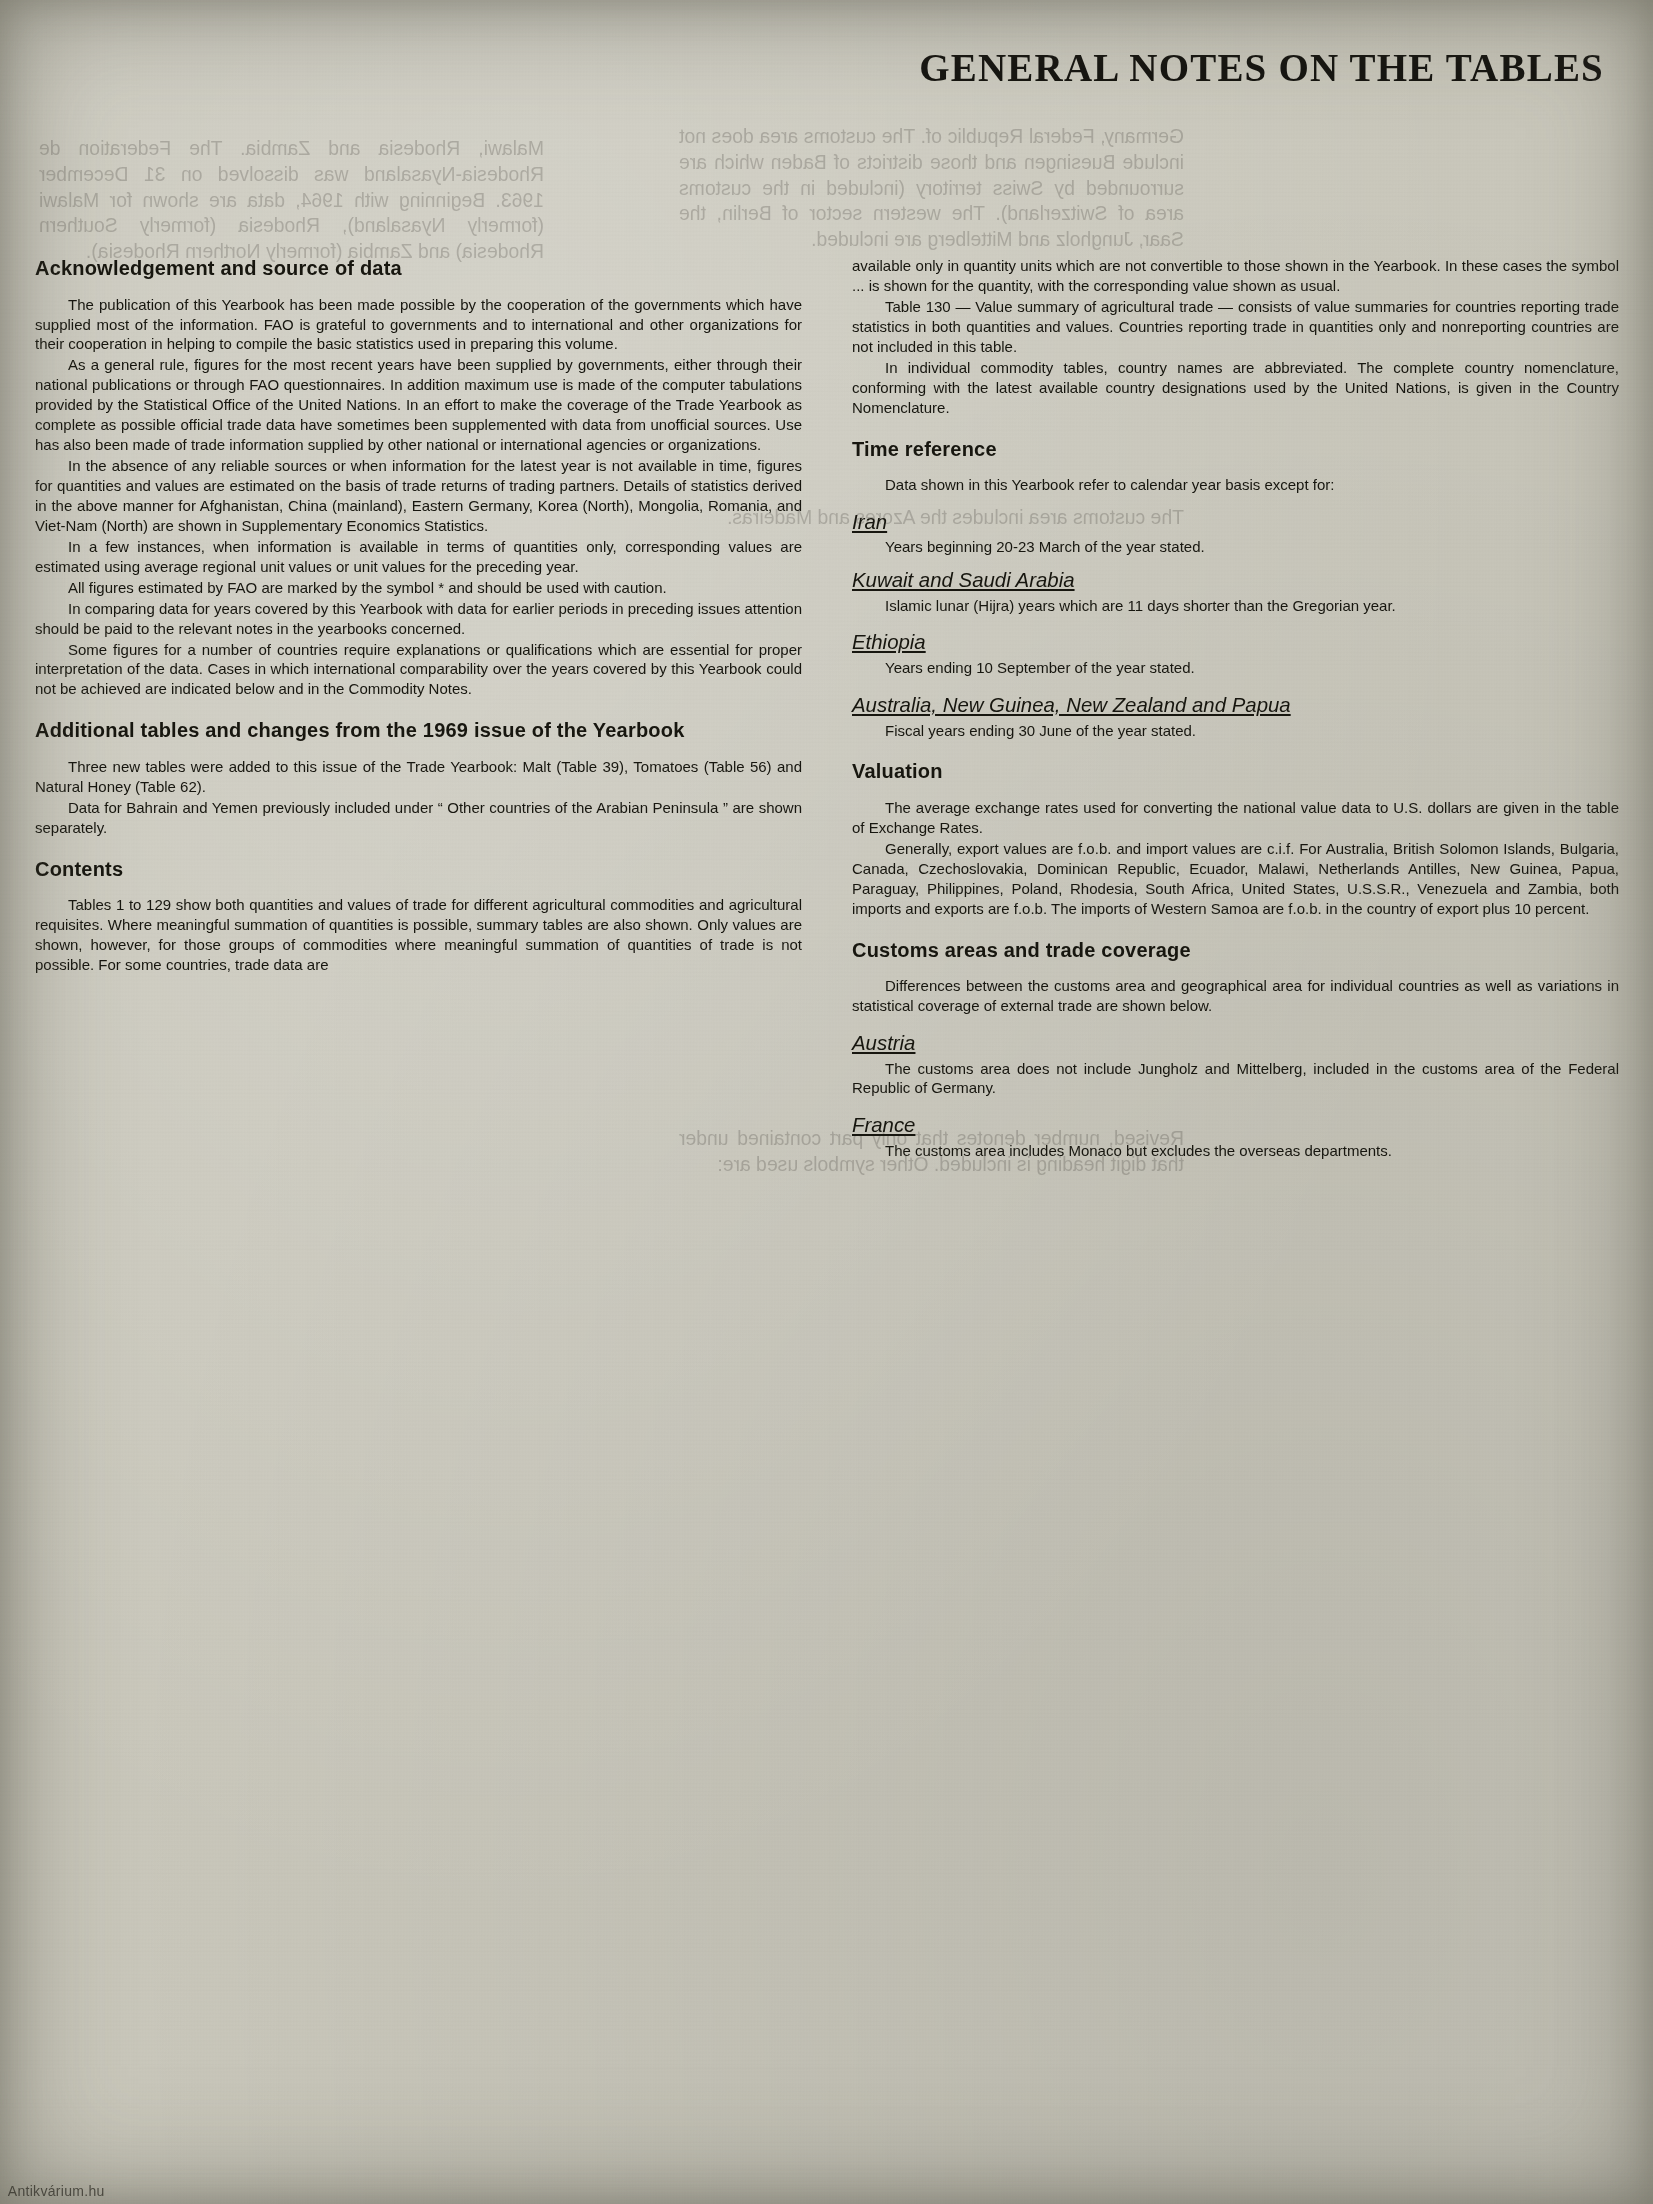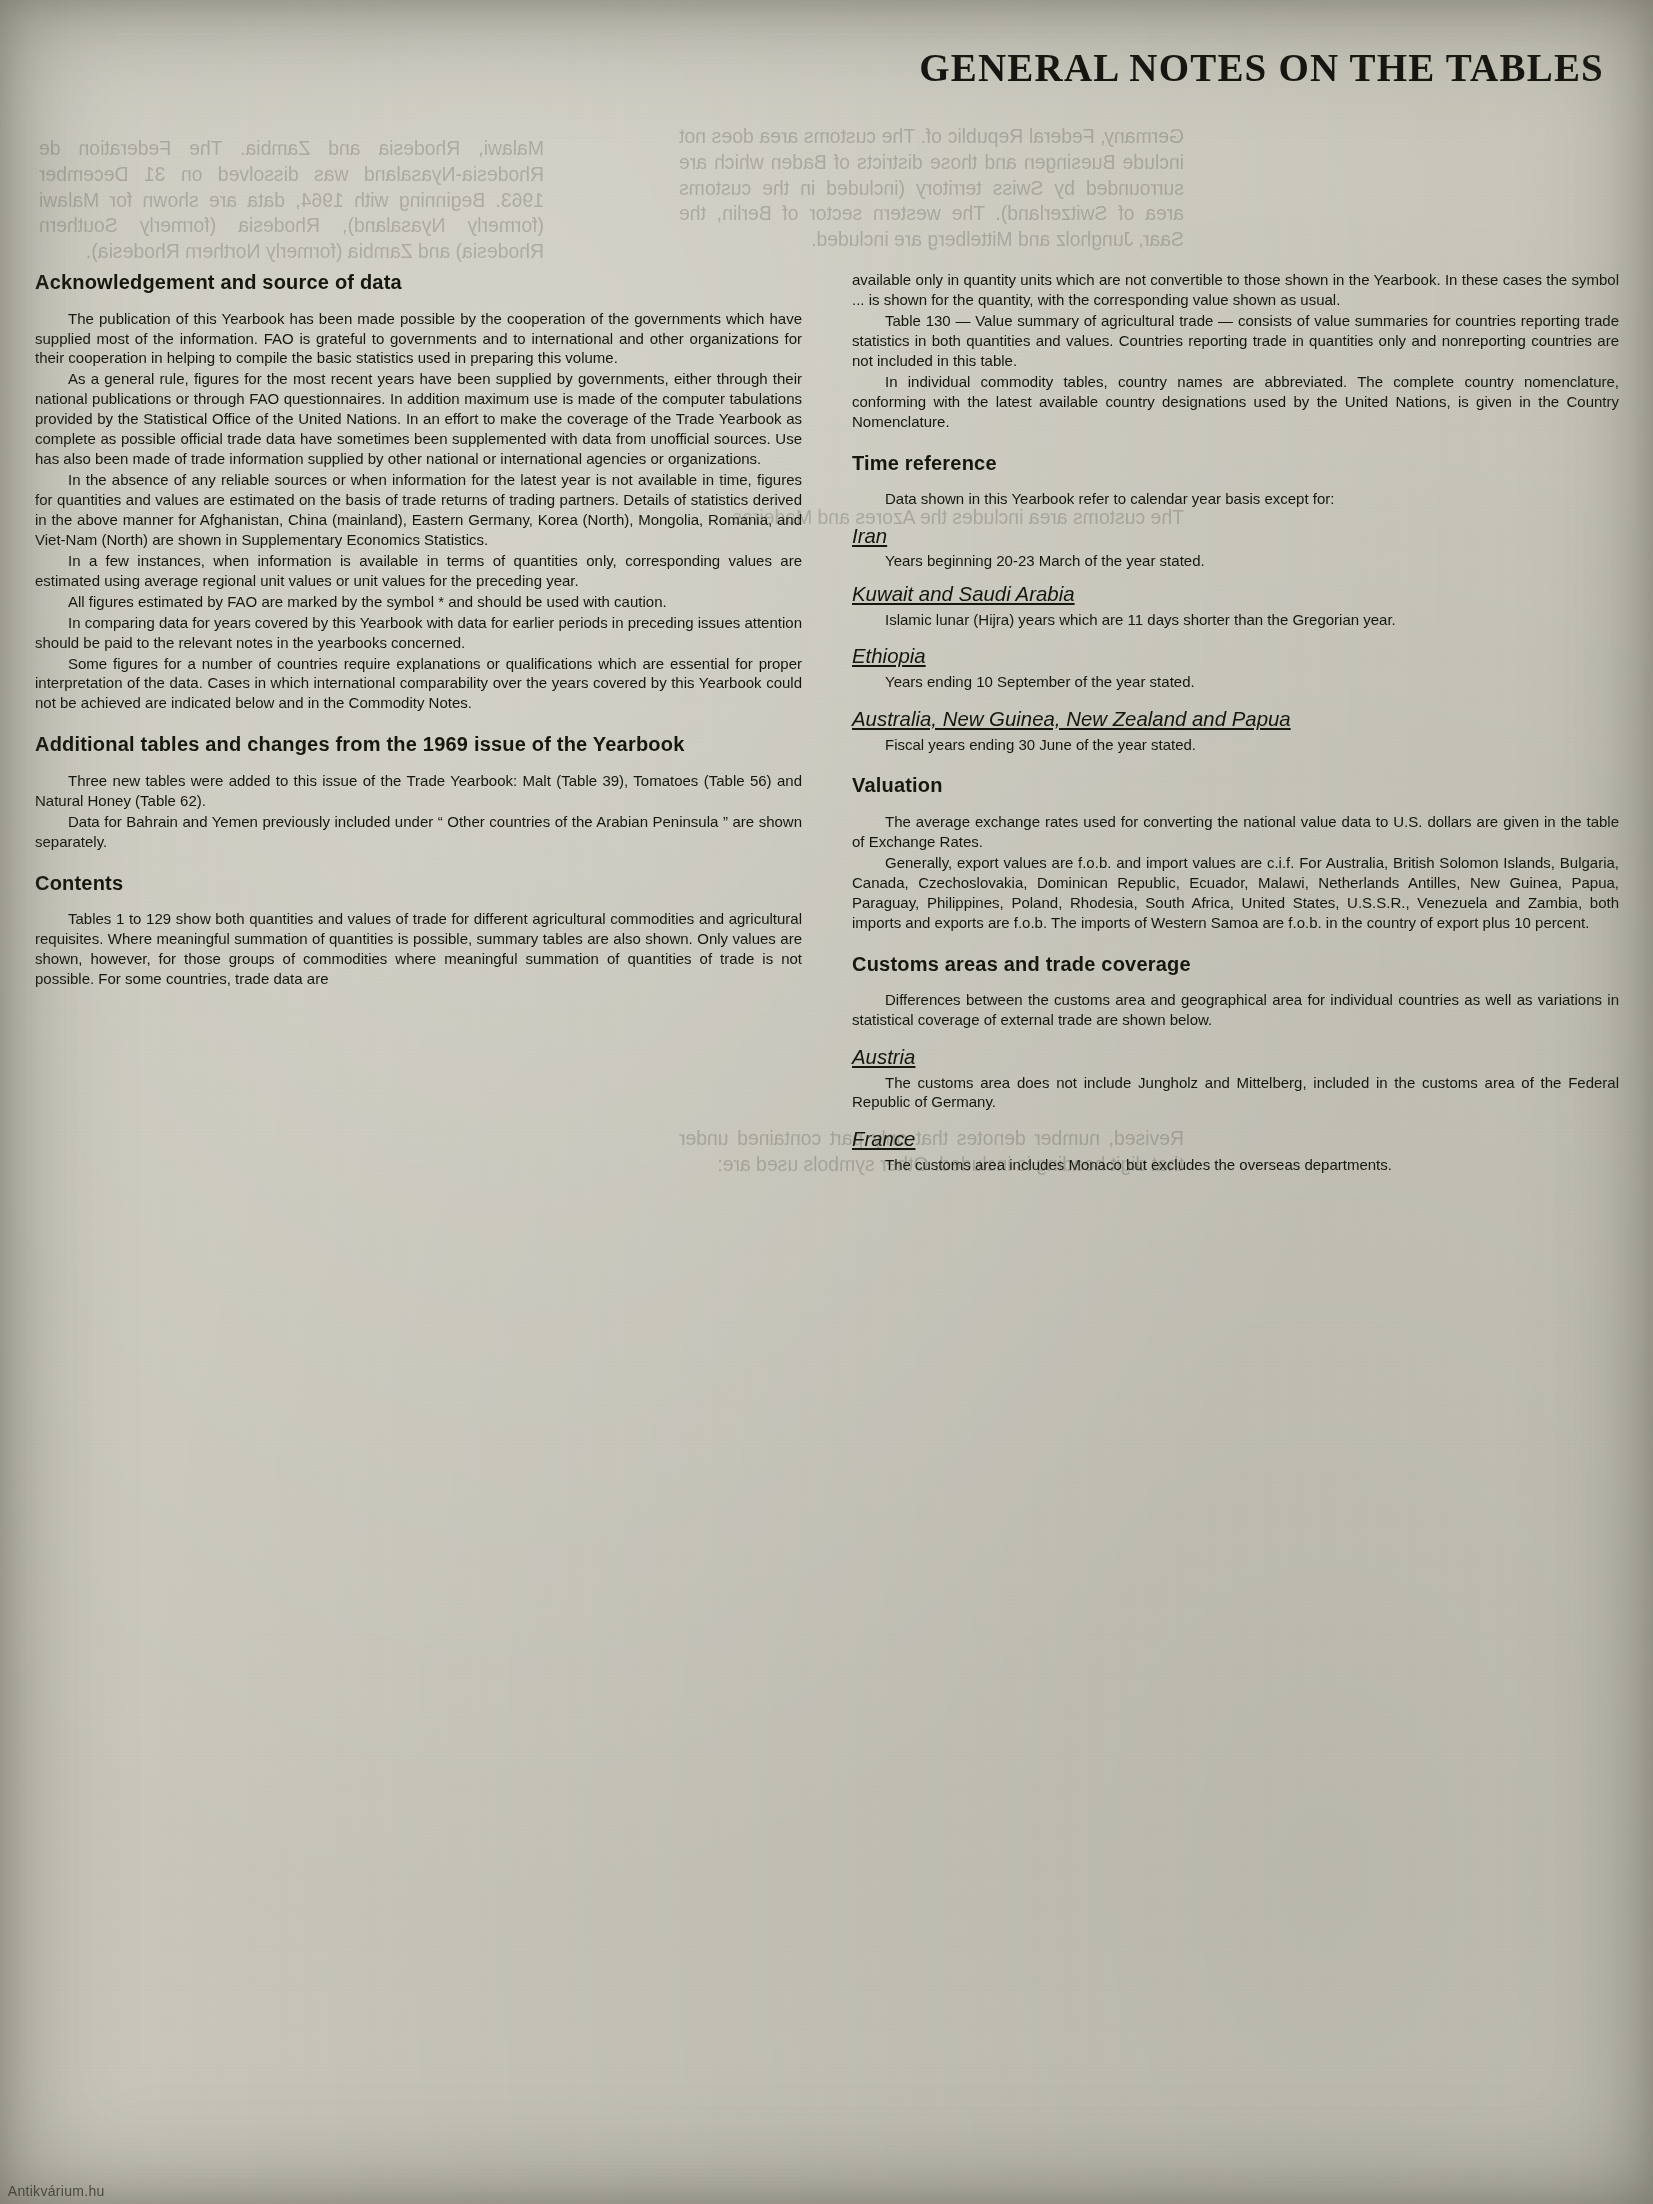--- a/index.html
+++ b/index.html
@@ -45,21 +45,21 @@
     right: 50px;
     font-size: 39px;
     font-weight: bold;
     letter-spacing: 1.2px;
     color: #14130f;
     font-family: Liberation Serif, serif;
   }
 
   .columns {
     position: absolute;
-    top: 270px;
+    top: 256px;
     left: 35px;
     right: 35px;
     display: flex;
     gap: 50px;
   }
   .col {
     width: 50%;
     color: #17160f;
   }
 

